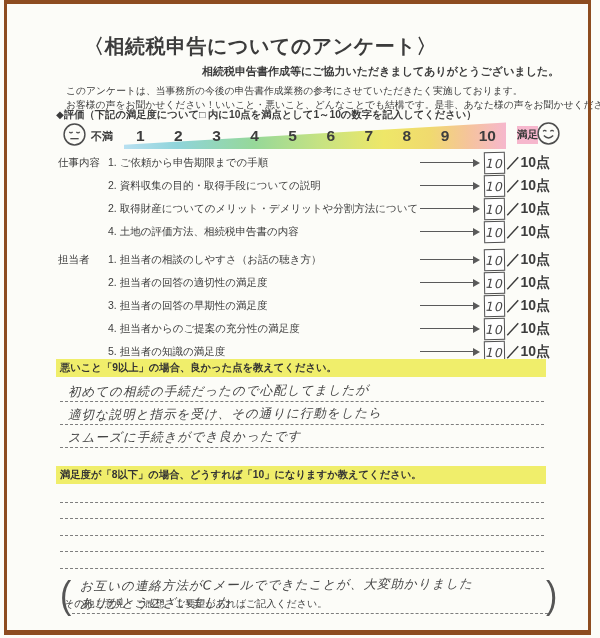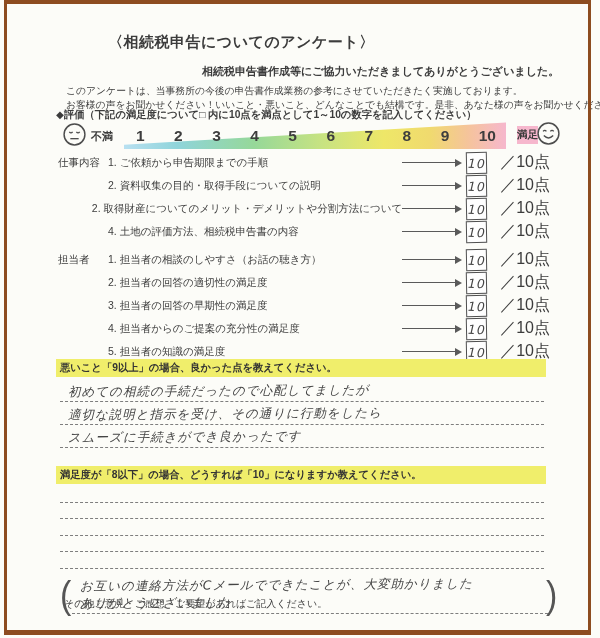--- a/index.html
+++ b/index.html
@@ -8,21 +8,21 @@
     position:relative;width:600px;height:638px;overflow:hidden;
     background:#fcfcf8;color:#3c3c3c;
     font-family:"Liberation Sans","DejaVu Sans",sans-serif;
   }
   .frame{
     position:absolute;left:4px;top:0;right:9px;bottom:3px;
     border:3px solid #8d4c20;border-top-width:4px;border-bottom-width:5px;
     pointer-events:none;z-index:5;
   }
   .abs{position:absolute;}
-  .page-title{left:84px;top:33px;font-size:15px;font-weight:bold;letter-spacing:.5px;white-space:nowrap;margin-left:24px;}
+  .page-title{left:84px;top:33px;font-size:20px;font-weight:bold;letter-spacing:.5px;white-space:nowrap;}
   .thanks{left:202px;top:64px;font-size:11px;font-weight:bold;white-space:nowrap;text-align:center;}
   .intro{left:66px;top:84px;font-size:9.8px;line-height:14px;white-space:nowrap;}
   .rating-line{left:56px;top:108px;font-size:10.3px;font-weight:bold;white-space:nowrap;}
 
   
   .face{width:25px;height:25px;}
   .sad{left:62px;top:122px;}
   .happy{left:536px;top:121px;}
   .scale-left-label{left:91px;top:129px;font-size:11px;font-weight:bold;}
   .band{
@@ -50,21 +50,21 @@
   .qtext{white-space:nowrap;}
   .arrow{margin-left:auto;flex:0 0 54px;height:1.5px;background:#5a5a5a;position:relative;margin-right:10px;}
   .arrow::after{
     content:"";position:absolute;right:-6px;top:-3px;
     border-left:7px solid #5a5a5a;border-top:4px solid transparent;border-bottom:4px solid transparent;
   }
   .scorebox{
     flex:0 0 19px;height:20px;border:1.5px solid #4f4f4f;background:#fefefe;
     display:flex;align-items:center;justify-content:center;transform:rotate(-1.2deg);
   }
-  .suffix{font-size:16px;margin-left:13px;white-space:nowrap;}
+  .suffix{font-size:14px;margin-left:1px;white-space:nowrap;font-weight:bold;}
 
   .hand{
     font-family:"DejaVu Sans",sans-serif;font-style:italic;color:#454545;
     letter-spacing:1px;
   }
   .score-val{font-size:12.5px;transform:rotate(3deg);}
 
   
   .sec-header{
     left:56px;top:0;width:482px;background:#f0ee6b;

